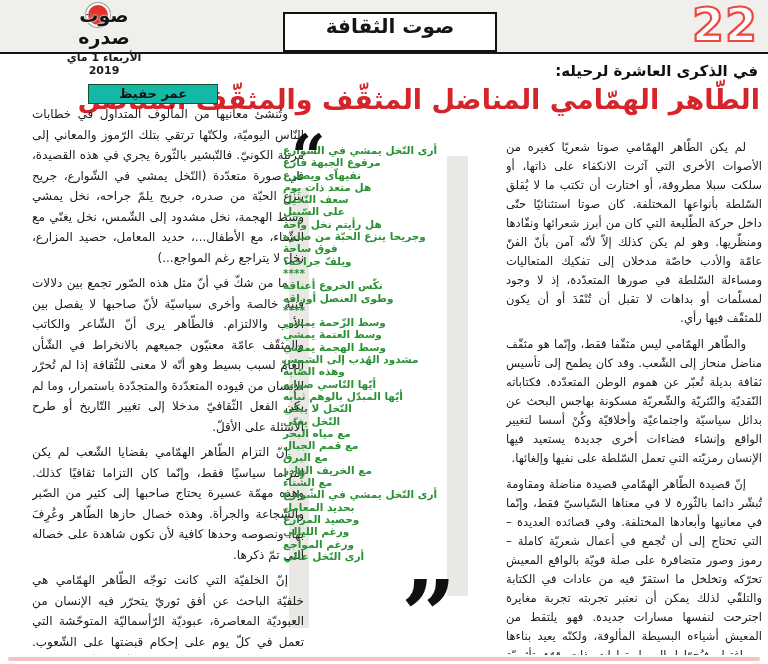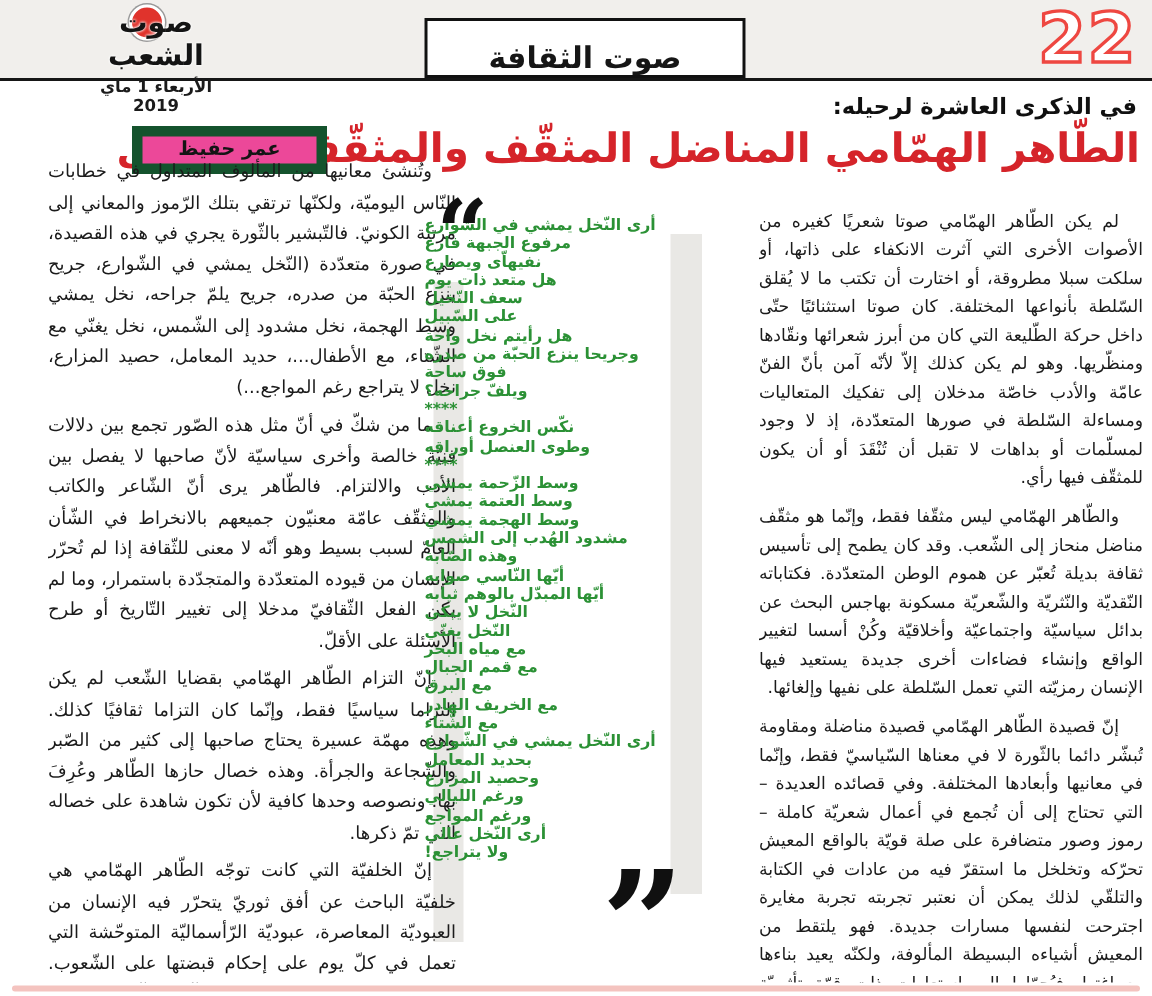--- a/index.html
+++ b/index.html
@@ -21,40 +21,40 @@
   }
   .logo-dot {
     position:absolute; left:34px; top:-1px; width:24px; height:24px;
     background:#e0332c; border:2px solid #ffffff; border-radius:50%;
     box-shadow:0 0 0 1px #999; z-index:-1;
   }
   .logo-date { font-size:11px; font-weight:bold; color:#1b1b1b; margin-top:3px; }
   .section-box {
     position:absolute; left:283px; top:12px; width:214px; height:40px;
     background:#ffffff; border:2px solid #111111;
-    display:flex; align-items:flex-end; justify-content:center;
+    display:flex; align-items:flex-start; justify-content:center;
   }
   .section-box span { font-size:20px; font-weight:bold; color:#161616; letter-spacing:1px; }
   .page-number {
     position:absolute; right:10px; top:-2px;
     font-size:46px; font-weight:bold; color:#ffffff;
     -webkit-text-stroke:2.2px #ee4741; letter-spacing:1px;
   }
   
   .kicker {
     position:absolute; top:62px; right:10px;
     font-size:15px; font-weight:bold; color:#101010;
   }
   .main-title {
     position:absolute; top:84px; right:8px;
     font-size:27px; font-weight:bold; color:#d5242a; white-space:nowrap;
   }
   .author-box {
-    position:absolute; left:88px; top:84px; width:130px; height:32px;
-    background:#ec4899; border:7px solid #14532d;
+    position:absolute; left:88px; top:84px; width:130px; height:20px;
+    background:#14b8a6; border:1px solid #14532d;
     font-size:13px; font-weight:bold; text-align:center; line-height:18px; color:#141414;
   }
   
   .col { position:absolute; overflow:hidden; text-align:justify;margin-left:24px; }
   .col p { text-indent:16px; }
   .col-left  { left:8px;  top:104px; width:272px; height:551px; font-size:12px;   line-height:20.5px; }
   .col-left p  { margin-bottom:5px; }
   .col-right { right:6px; top:138px; width:256px; height:517px; font-size:11.5px; line-height:19px; }
   .col-right p { margin-bottom:7px; }
   
@@ -84,21 +84,21 @@
   }
 </style>
 </head>
 <body>
 
 <div class="page">
 
   <div class="header">
     <div class="logo-block">
       <div class="logo-title">
-        <span class="logo-dot"></span><span>صوت الشعب</span>
+        <span class="logo-dot"></span><span>صوت صدره</span>
       </div>
       <div class="logo-date">الأربعاء 1 ماي 2019</div>
     </div>
     <div class="section-box">
       <span>صوت الثقافة</span>
     </div>
     <div class="page-number">22</div>
   </div>
 
   <div class="kicker">في الذكرى العاشرة لرحيله:</div>
@@ -143,21 +143,20 @@
         <div class="poem-line">مع قمم الجبال</div>
         <div class="poem-line">مع البرق</div>
         <div class="poem-line">مع الخريف الهادر</div>
         <div class="poem-line">مع الشّتاء</div>
         <div class="poem-line">أرى النّخل يمشي في الشّوارع</div>
         <div class="poem-line">بحديد المعامل</div>
         <div class="poem-line">وحصيد المزارع</div>
         <div class="poem-line">ورغم الليالي</div>
         <div class="poem-line">ورغم المواجع</div>
         <div class="poem-line">أرى النّخل عالي</div>
-        <div class="poem-line">ولا يتراجع!</div>
     </div>
     <span class="quote-close">”</span>
   </section>
 
   <section class="col col-left">
     <p>وتُنشئ معانيها من المألوف المتداول في خطابات النّاس اليوميّة، ولكنّها ترتقي بتلك الرّموز والمعاني إلى مرتبة الكونيّ. فالتّبشير بالثّورة يجري في هذه القصيدة، في صورة متعدّدة (النّخل يمشي في الشّوارع، جريح ينزع الحبّة من صدره، جريح يلمّ جراحه، نخل يمشي وسط الهجمة، نخل مشدود إلى الشّمس، نخل يغنّي مع الشّتاء، مع الأطفال...، حديد المعامل، حصيد المزارع، نخل لا يتراجع رغم المواجع...)</p>
       <p>ما من شكّ في أنّ مثل هذه الصّور تجمع بين دلالات فنيّة خالصة وأخرى سياسيّة لأنّ صاحبها لا يفصل بين الأدب والالتزام. فالطّاهر يرى أنّ الشّاعر والكاتب والمثقّف عامّة معنيّون جميعهم بالانخراط في الشّأن العامّ لسبب بسيط وهو أنّه لا معنى للثّقافة إذا لم تُحرّر الإنسان من قيوده المتعدّدة والمتجدّدة باستمرار، وما لم يكن الفعل الثّقافيّ مدخلا إلى تغيير التّاريخ أو طرح الأسئلة على الأقلّ.</p>
       <p>إنّ التزام الطّاهر الهمّامي بقضايا الشّعب لم يكن التزاما سياسيًا فقط، وإنّما كان التزاما ثقافيًا كذلك. وهذه مهمّة عسيرة يحتاج صاحبها إلى كثير من الصّبر والشّجاعة والجرأة. وهذه خصال حازها الطّاهر وعُرِفَ بها. ونصوصه وحدها كافية لأن تكون شاهدة على خصاله التي تمّ ذكرها.</p>
       <p>إنّ الخلفيّة التي كانت توجّه الطّاهر الهمّامي هي خلفيّة الباحث عن أفق ثوريّ يتحرّر فيه الإنسان من العبوديّة المعاصرة، عبوديّة الرّأسماليّة المتوحّشة التي تعمل في كلّ يوم على إحكام قبضتها على الشّعوب. وهذا الانحياز للشّعب والتّعبير عن آلامه وآماله لا يُقدم عليه إلاّ من نذر نفسه لأن يكون مستعدًا للتّضحية في كلّ حين. وقد كان الطّاهر الهمّامي كذلك. فهو لم يَخَفْ ولم يُساوم ولم يتراجع. وهذا هو معنى التّناغم بين القول والموقع والموقف.</p>
   </section>

